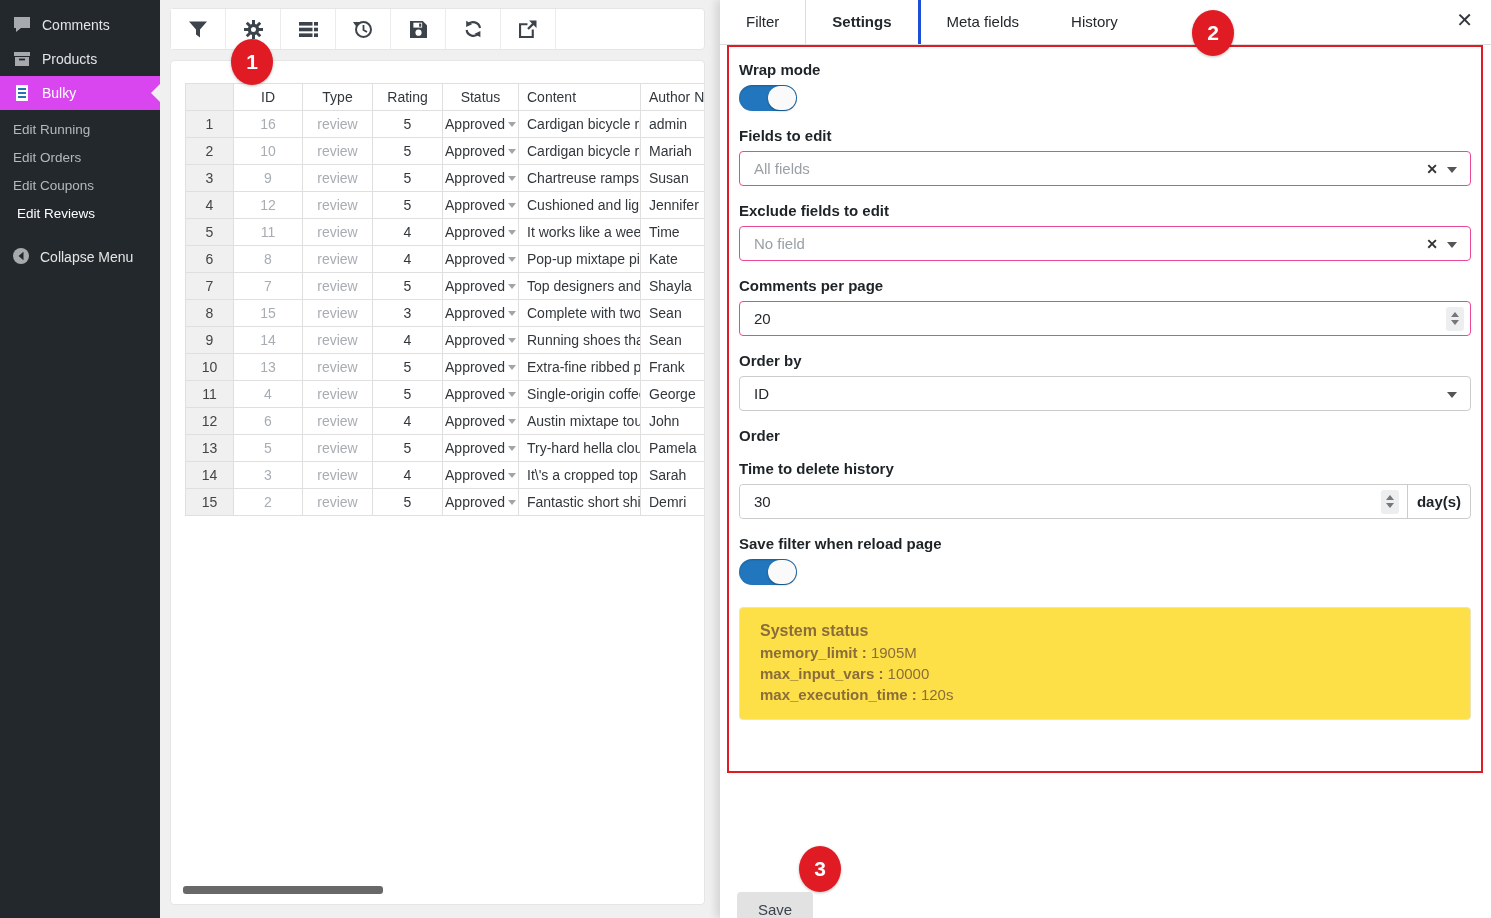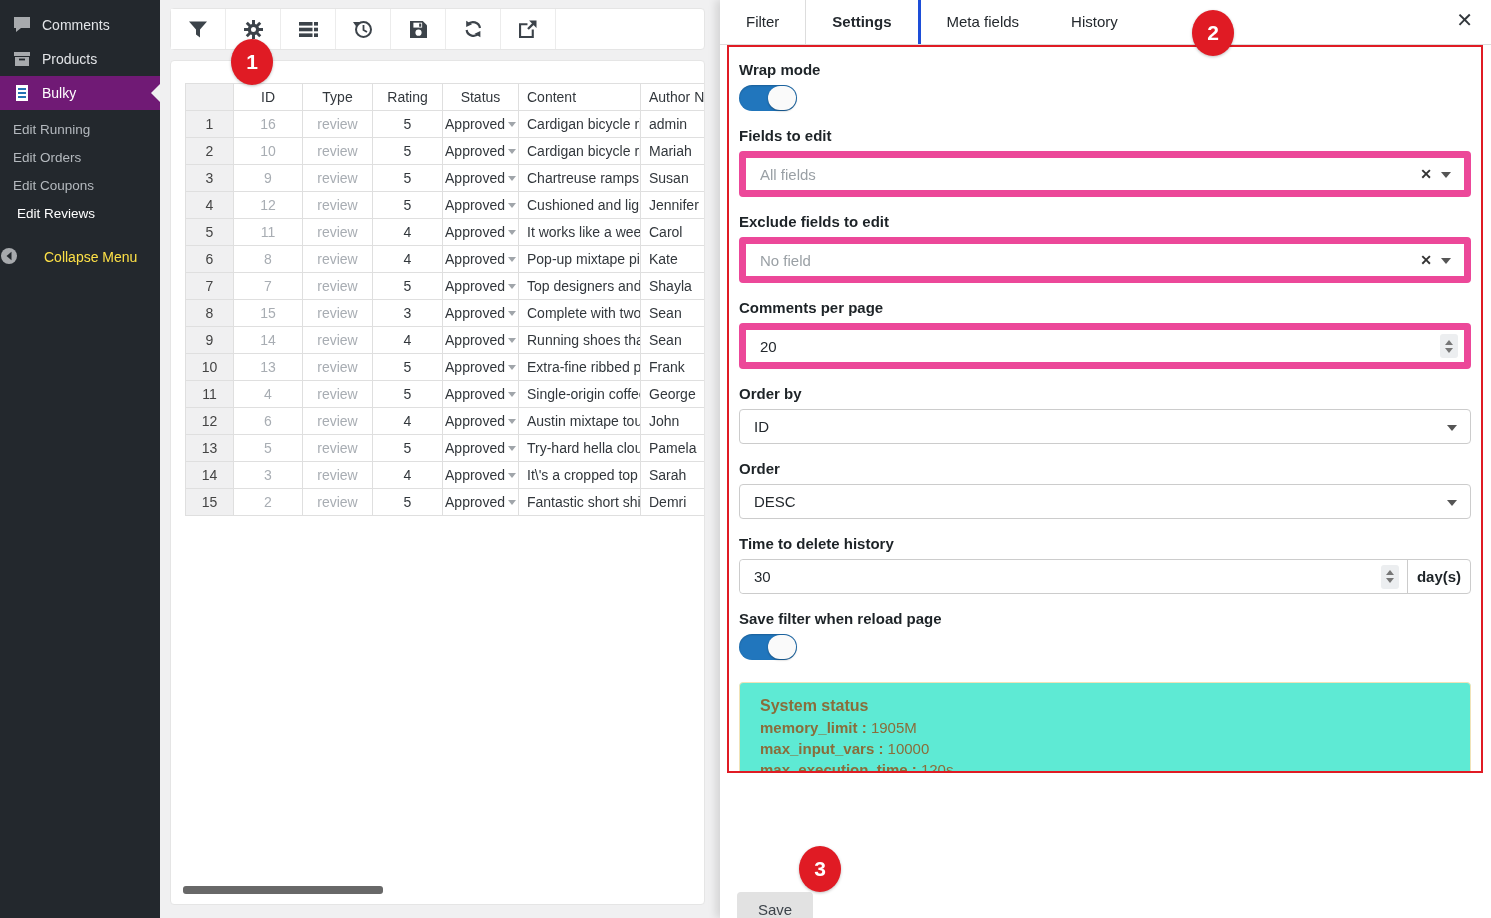--- a/index.html
+++ b/index.html
@@ -2,27 +2,27 @@
 <html><head>
 <meta charset="utf-8">
 <style>
   html,body{margin:0;padding:0;font-family:"Liberation Sans",sans-serif;}
   .app{position:relative;width:1491px;height:918px;background:#f0f0f1;overflow:hidden;}
 
   
   .sidebar{position:absolute;left:0;top:0;width:160px;height:918px;background:#23282d;padding-top:8px;box-sizing:border-box;z-index:3;}
   .mi{display:flex;align-items:center;height:34px;padding-left:12px;gap:10px;font-size:14px;color:#e2e4e7;cursor:pointer;}
   .mi .ic{width:20px;height:20px;display:flex;align-items:center;justify-content:center;}
-  .mi.active{background:#701a75;color:#fff;position:relative;}
+  .mi.active{background:#d946ef;color:#fff;position:relative;}
   .mi.active::after{content:"";position:absolute;right:0;top:50%;transform:translateY(-50%);
     border:9px solid transparent;border-right:9px solid #f0f0f1;border-left:0;}
   .submenu{padding:6px 0 2px 0;}
   .smi{display:block;height:28px;line-height:28px;padding-left:13px;font-size:13.5px;color:#b4b9be;cursor:pointer;}
   .smi.current{color:#ffffff;font-weight:400;padding-left:17px;}
-  .collapse{display:flex;align-items:center;height:34px;margin-top:10px;gap:26px;font-size:14px;color:#fde047;cursor:pointer;}
+  .collapse{display:flex;align-items:center;height:34px;margin-top:10px;padding-left:12px;gap:10px;font-size:14px;color:#e5e5e5;cursor:pointer;}
 
   
   .toolbar{position:absolute;left:170px;top:8px;width:535px;height:42px;background:#fff;border:1px solid #e5e5e5;border-radius:4px;box-sizing:border-box;display:flex;z-index:1;}
   .tb-btn{width:55px;height:100%;border:none;border-right:1px solid #ececec;background:#fff;display:flex;align-items:center;justify-content:center;cursor:pointer;padding:0;}
   .tb-btn svg{display:block;}
 
   .table-card{position:absolute;left:170px;top:60px;width:535px;height:845px;background:#fff;border:1px solid #e5e5e5;border-radius:4px;box-sizing:border-box;z-index:1;}
   .table-wrap{position:absolute;left:14px;top:22px;right:0;bottom:14px;overflow:hidden;}
   table.grid{border-collapse:collapse;table-layout:fixed;width:535px;}
   .grid th,.grid td{border:1px solid #dfdfdf;height:27px;font-size:14px;color:#32373c;white-space:nowrap;overflow:hidden;box-sizing:border-box;padding:0 8px;background:#fff;font-weight:400;text-align:left;}
@@ -44,36 +44,36 @@
   .tab{padding:0 26px;line-height:44px;font-size:15px;color:#23282d;cursor:pointer;}
   .tab.active{font-weight:700;border-left:1px solid #ddd;border-right:3px solid #1d4ed8;background:#fff;}
   .close-x{position:absolute;right:14px;top:6px;font-size:20px;color:#32373c;cursor:pointer;padding:4px;line-height:1;}
 
   .redbox{position:absolute;left:7px;top:45px;width:756px;height:728px;border:2px solid #e01b24;box-sizing:border-box;padding:12px 10px 0 10px;overflow:hidden;}
   .grp{margin-top:16px;}
   .grp:first-child{margin-top:2px;}
   .flabel{display:block;font-size:15px;font-weight:700;color:#1d2327;margin-bottom:7px;line-height:17px;}
   .toggle{position:relative;width:58px;height:26px;border-radius:13px;background:#2176bd;cursor:pointer;box-shadow:inset 0 1px 2px rgba(0,0,0,.2);}
   .toggle .knob{position:absolute;right:1px;top:1px;width:28px;height:24px;border-radius:12px;background:#fafafa;box-shadow:0 1px 2px rgba(0,0,0,.35);}
-  .ctl{position:relative;height:46px;border:7px solid #ec4899;border-radius:4px;box-sizing:border-box;background:#fff;display:flex;align-items:center;}
+  .ctl{position:relative;height:35px;border:1px solid #ec4899;border-radius:4px;box-sizing:border-box;background:#fff;display:flex;align-items:center;}
   .ctl input{border:none;outline:none;background:transparent;font-family:inherit;font-size:15px;color:#23282d;padding:0 0 0 14px;flex:1;height:100%;}
   .ctl input::placeholder{color:#9aa0a5;opacity:1;}
   .clear-x{position:absolute;right:32px;top:50%;transform:translateY(-50%);font-size:14px;font-weight:700;color:#333;cursor:pointer;line-height:1;}
   .dd-caret{position:absolute;right:13px;top:50%;margin-top:-2px;width:0;height:0;border:5px solid transparent;border-top:6px solid #555;cursor:pointer;}
   .spinner{position:absolute;right:6px;top:50%;transform:translateY(-50%);width:18px;height:24px;background:#eceef0;border-radius:3px;display:flex;flex-direction:column;align-items:center;justify-content:center;gap:3px;cursor:pointer;}
   .spinner i{display:block;width:0;height:0;border:4px solid transparent;}
   .spinner .up{border-bottom:5px solid #777;margin-top:-2px;}
   .spinner .dn{border-top:5px solid #777;margin-bottom:-2px;}
   .selbox{position:relative;height:35px;border:1px solid #ccc;border-radius:4px;box-sizing:border-box;background:#fff;display:flex;align-items:center;cursor:pointer;}
   .selbox .selval{font-size:15px;color:#23282d;padding-left:14px;}
   .igroup{display:flex;height:35px;border:1px solid #ccc;border-radius:4px;box-sizing:border-box;background:#fff;}
   .igroup .ctl{border:none;flex:1;height:100%;}
   .igroup .ctl .spinner{right:8px;}
   .addon{width:62px;border-left:1px solid #ccc;display:flex;align-items:center;justify-content:center;font-size:15px;font-weight:700;color:#1d2327;}
-  .sysbox{margin-top:22px;background:#5eead4;border:1px solid #f0e3b8;border-radius:4px;padding:12px 20px 14px 20px;color:#8a6d3b;}
+  .sysbox{margin-top:22px;background:#fde047;border:1px solid #f0e3b8;border-radius:4px;padding:12px 20px 14px 20px;color:#8a6d3b;}
   .sysbox .systitle{font-size:16px;font-weight:700;line-height:22px;}
   .sysline{font-size:15px;line-height:21px;}
   .sysline .k{font-weight:700;}
   .sysline .k::after{content:" : ";}
   .save-btn{position:absolute;left:17px;top:872px;width:76px;height:34px;background:#e2e2e2;border:none;border-radius:4px;font-family:inherit;font-size:15px;color:#3c434a;cursor:pointer;box-shadow:0 1px 0 rgba(0,0,0,.08);margin-top:20px;}
 
   
   .badge{position:absolute;width:42px;height:46px;border-radius:50%;background:#e01b24;color:#fff;font-size:21px;font-weight:700;display:flex;align-items:center;justify-content:center;z-index:20;box-shadow:0 1px 3px rgba(0,0,0,.25);}
   .badge1{left:231px;top:39px;}
   .badge2{left:1192px;top:10px;}
@@ -244,21 +244,21 @@
               <td class="c-content">Cushioned and light</td>
               <td class="c-author">Jennifer</td>
             </tr>
             <tr>
               <td class="c-num">5</td>
               <td class="c-id">11</td>
               <td class="c-type">review</td>
               <td class="c-rating">4</td>
               <td class="c-status">Approved<span class="caret-sm"></span></td>
               <td class="c-content">It works like a weeke</td>
-              <td class="c-author">Carol</td>
+              <td class="c-author">Time</td>
             </tr>
             <tr>
               <td class="c-num">6</td>
               <td class="c-id">8</td>
               <td class="c-type">review</td>
               <td class="c-rating">4</td>
               <td class="c-status">Approved<span class="caret-sm"></span></td>
               <td class="c-content">Pop-up mixtape pin</td>
               <td class="c-author">Kate</td>
             </tr>
@@ -399,24 +399,20 @@
       <div class="grp">
         <span class="flabel">Order by</span>
         <div class="selbox">
           <span class="selval">ID</span>
           <span class="dd-caret"></span>
         </div>
       </div>
 
       <div class="grp">
         <span class="flabel">Order</span>
-        <div class="selbox">
-          <span class="selval">DESC</span>
-          <span class="dd-caret"></span>
-        </div>
       </div>
 
       <div class="grp">
         <span class="flabel">Time to delete history</span>
         <div class="igroup">
           <div class="ctl">
             <input type="text" value="30" style="">
             <span class="spinner">
                 <i class="up"></i>
                 <i class="dn"></i>

